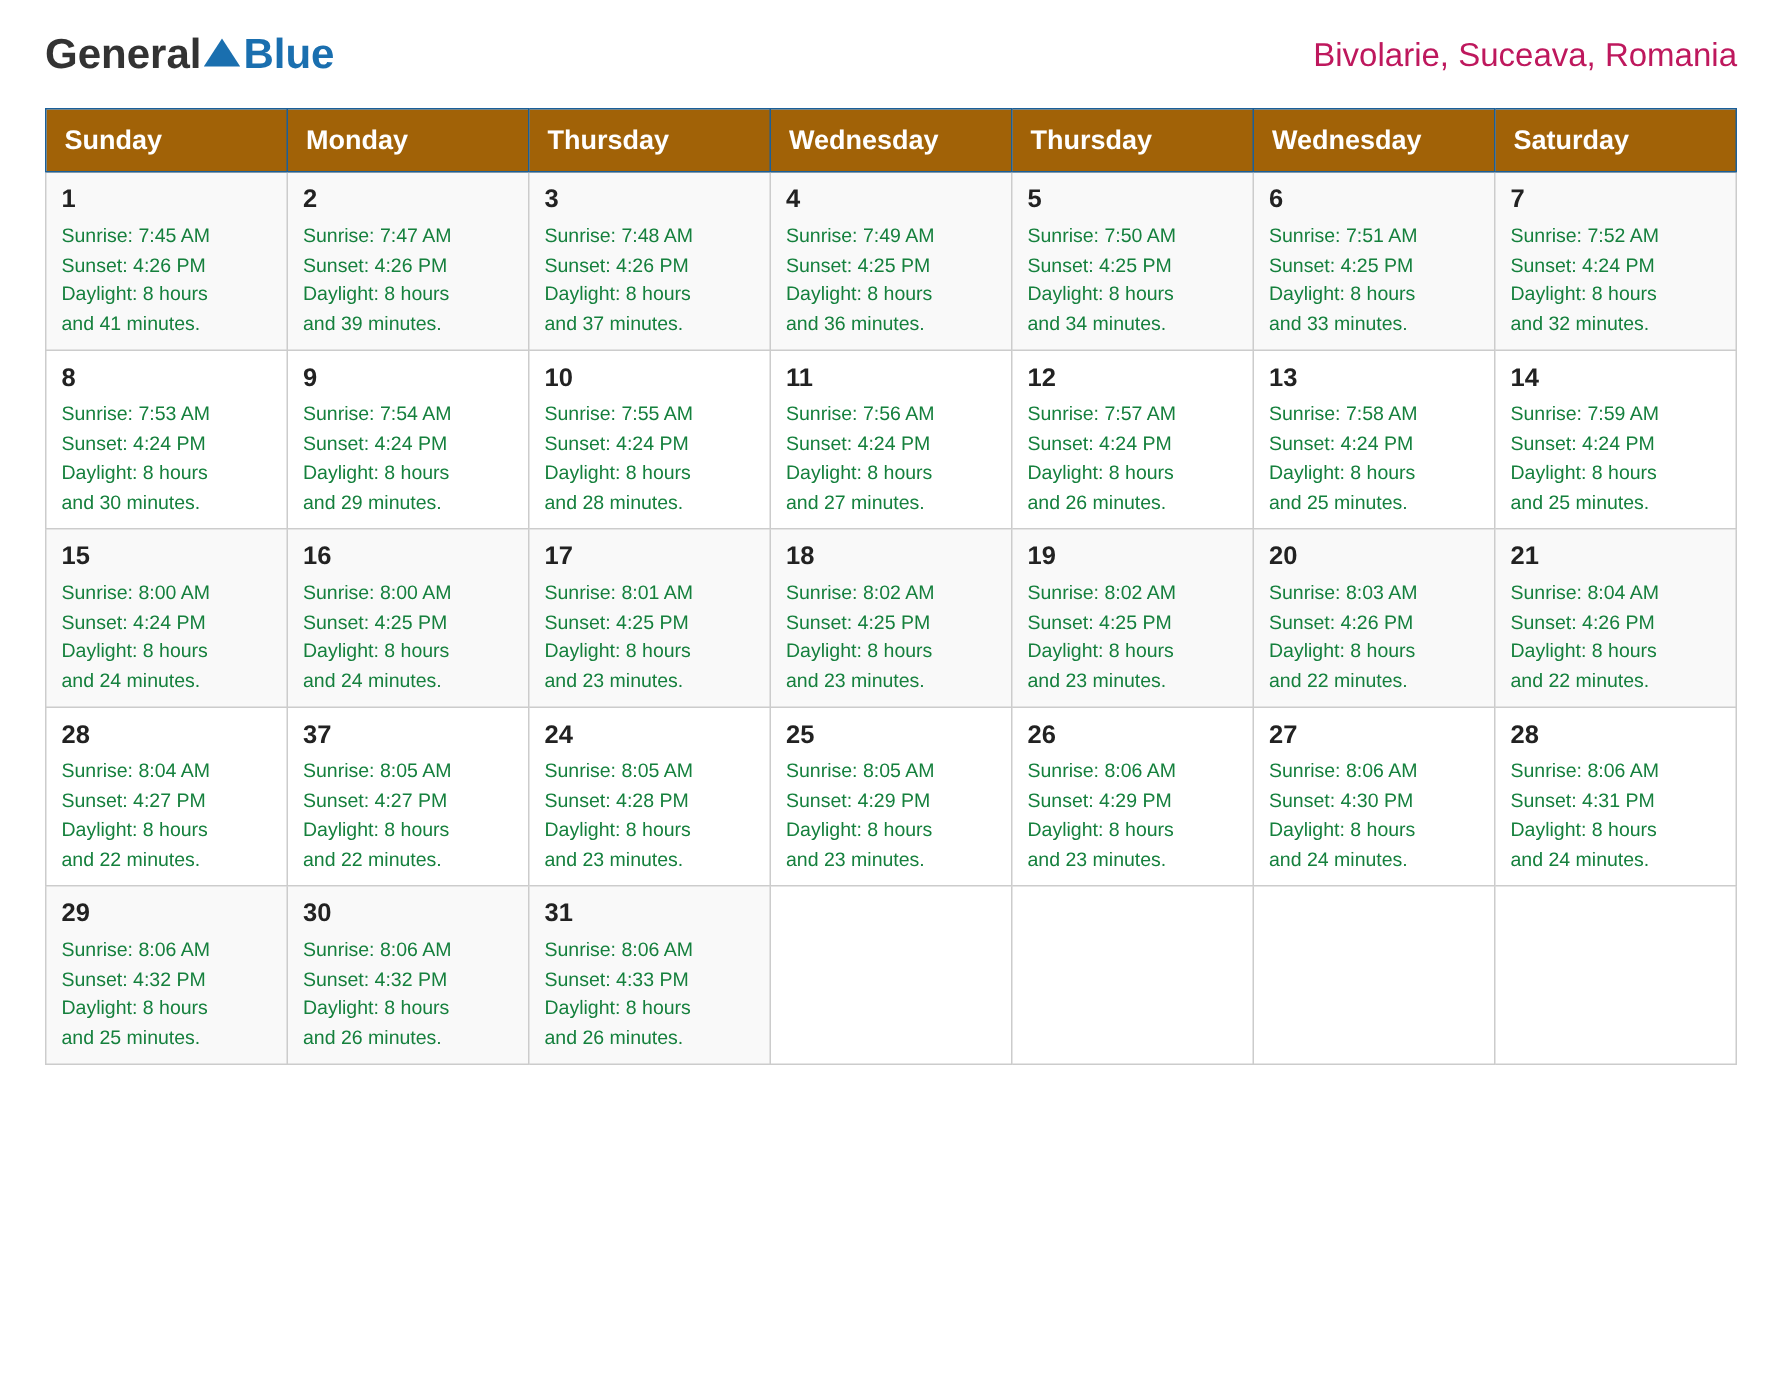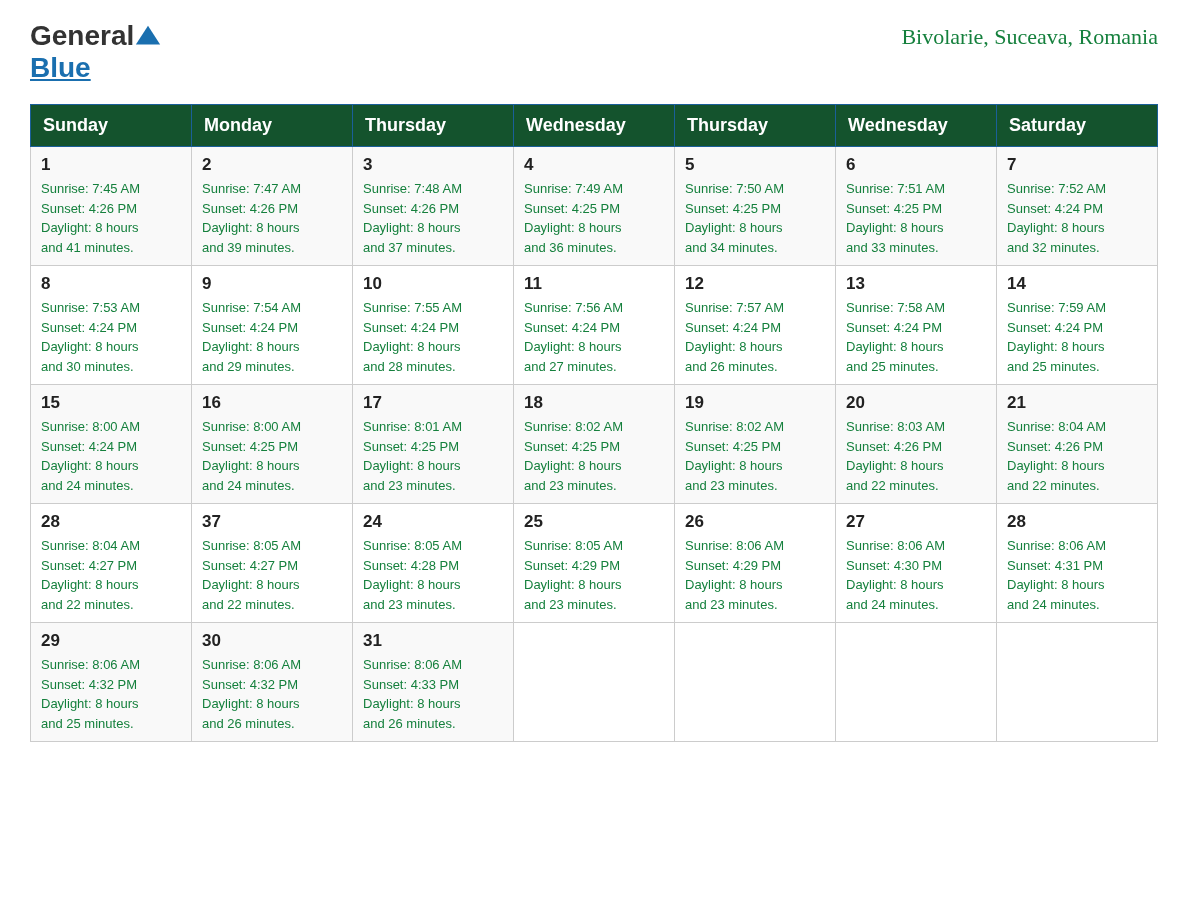--- a/index.html
+++ b/index.html
@@ -34,31 +34,30 @@
       text-align: right;
     }
     .month-title {
       font-size: 52px;
       font-weight: bold;
       color: #222;
       line-height: 1.1;
     }
     .location-subtitle {
       font-size: 22px;
-      color: #15803d;
+      color: #be185d;
       margin-top: 4px;
-      font-family: Liberation Serif, serif;
     }
     .calendar-table {
       width: 100%;
       border-collapse: collapse;
       border: 1px solid #aaa;
     }
     .calendar-table th {
-      background-color: #14532d;
+      background-color: #a16207;
       color: #fff;
       font-size: 18px;
       font-weight: bold;
       padding: 10px 12px;
       text-align: left;
       border: 1px solid #1a5f99;
       margin-top: 39px;
     }
     .calendar-table td {
       vertical-align: top;
@@ -86,40 +85,40 @@
     .day-info {
       font-size: 13px;
       line-height: 1.5;
       color: #15803d;
     }
     .empty-cell {
       background: #fff !important;
     }
     .logo-wrapper {
       display: flex;
-      flex-direction: column;
+      flex-direction: row;
       align-items: flex-start;
     }
     .logo-line {
       display: flex;
       align-items: center;
     }
   </style>
 </head>
 <body>
 
 <div class="header-area">
   <div class="logo-wrapper">
     <div class="logo-line">
       <span class="logo-text-general">General</span>
       <svg class="logo-icon" viewBox="0 0 30 30">
         <polygon points="15,4 28,24 2,24" fill="#1a6faf"></polygon>
       </svg>
     </div>
-    <span class="logo-text-blue" style="margin-left:0;text-decoration:underline;">Blue</span>
+    <span class="logo-text-blue" style="margin-left:0;">Blue</span>
   </div>
   <div class="title-area">
     <div class="location-subtitle">Bivolarie, Suceava, Romania</div>
   </div>
 </div>
 
 <table class="calendar-table">
   <thead>
     <tr>
       <th>Sunday</th>

